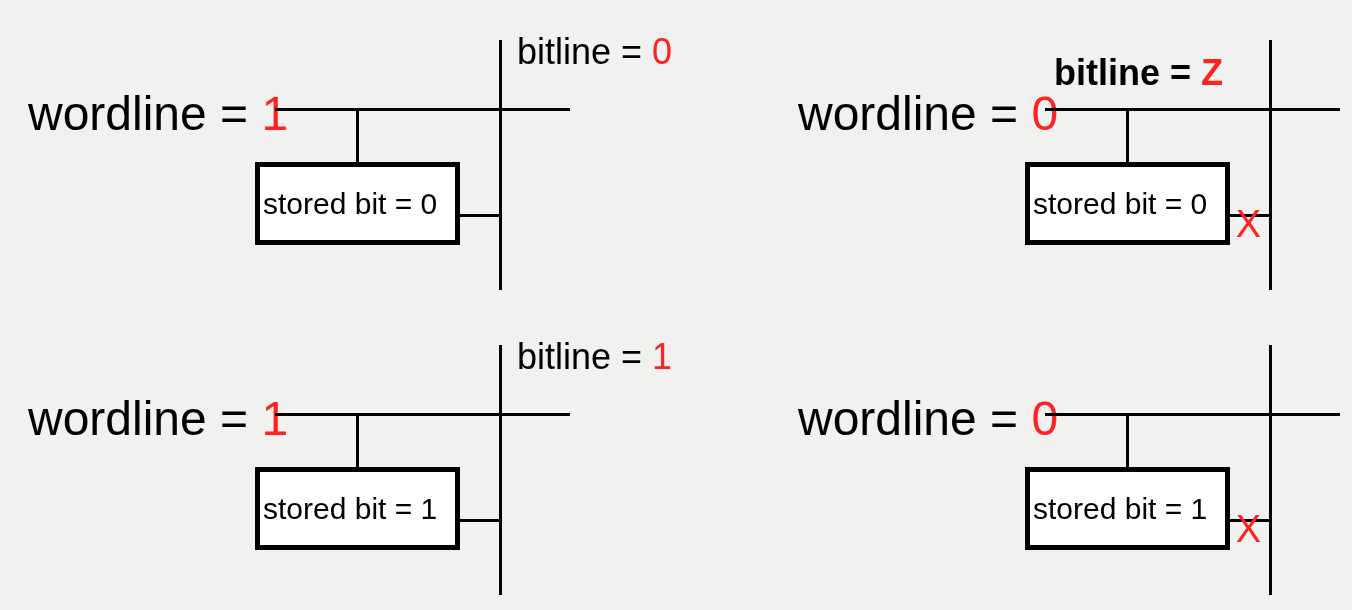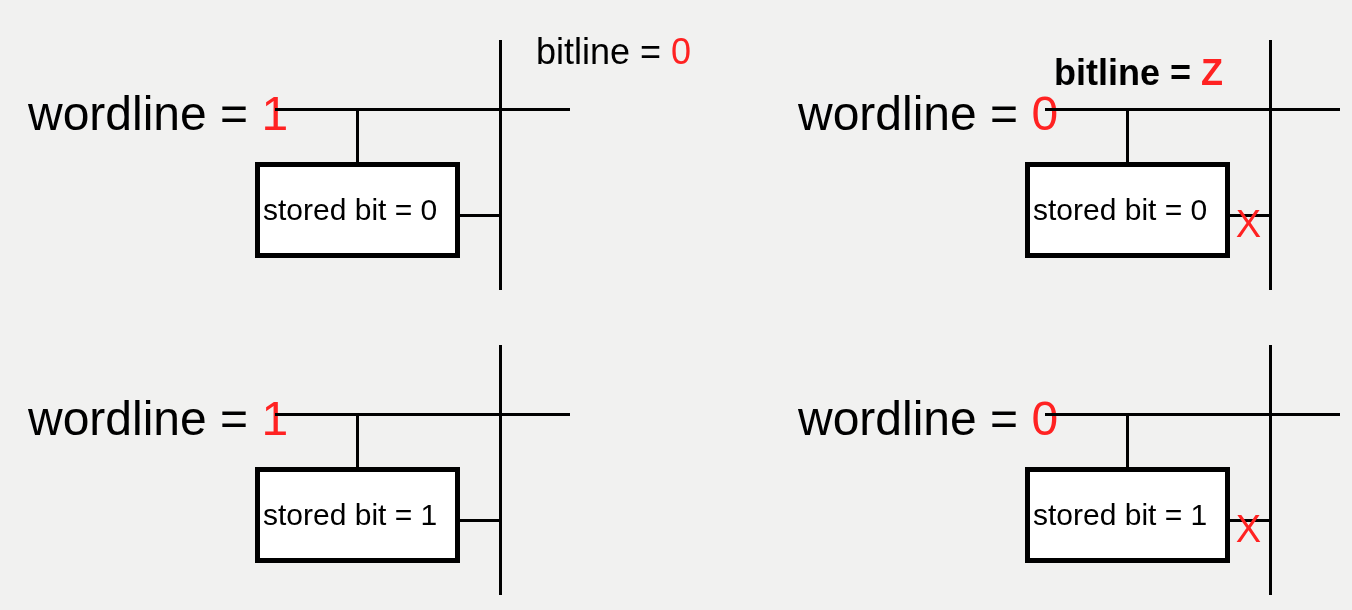--- a/index.html
+++ b/index.html
@@ -29,21 +29,21 @@
     position: absolute;
     left: 28px;
     top: 96px;
     font-size: 48px;
     line-height: 36px;
     white-space: pre;
     color: var(--text, #000);
   }
   .bitline-label {
     position: absolute;
-    left: 536px;
+    left: 517px;
     top: 34px;
     font-size: 36px;
     line-height: 36px;
     white-space: pre;
     color: var(--text, #000);
   }
   
   .cell--tr .bitline-label {
     left: auto;
     right: 129px;
@@ -56,21 +56,21 @@
   .wordline-line  { left: 275px; top: 108px; width: 295px; height: 3px; }
   .bitline-line   { left: 499px; top: 40px;  width: 3px;   height: 250px; }
   .connector-v    { left: 356px; top: 111px; width: 3px;   height: 53px; }
   .connector-h    { left: 458px; top: 214px; width: 44px;  height: 3px; }
 
   .cell-box {
     position: absolute;
     left: 255px;
     top: 162px;
     width: 205px;
-    height: 96px;
+    height: 83px;
     box-sizing: border-box;
     border: 5px solid var(--line, #000);
     background: var(--box-fill, #fff);
     display: flex;
     align-items: center;
   }
   .cell-box-label {
     font-size: 30px;
     line-height: 30px;
     padding-left: 3px;
@@ -116,20 +116,21 @@
     <div class="cell-box">
       <span class="cell-box-label">stored bit = 0</span>
     </div>
     <span class="x-mark red">X</span>
   </div>
 
   <div class="cell cell--bl">
     <div class="wordline-label"><span>wordline = </span><span class="red">1</span></div>
     <div class="wire wordline-line"></div>
     <div class="wire bitline-line"></div>
+    <div class="bitline-label"><span>bitline = </span><span class="red">1</span></div>
     <div class="wire connector-v"></div>
     <div class="wire connector-h"></div>
     <div class="cell-box">
       <span class="cell-box-label">stored bit = 1</span>
     </div>
     <span class="x-mark red"></span>
   </div>
 
   <div class="cell cell--br">
     <div class="wordline-label"><span>wordline = </span><span class="red">0</span></div>

